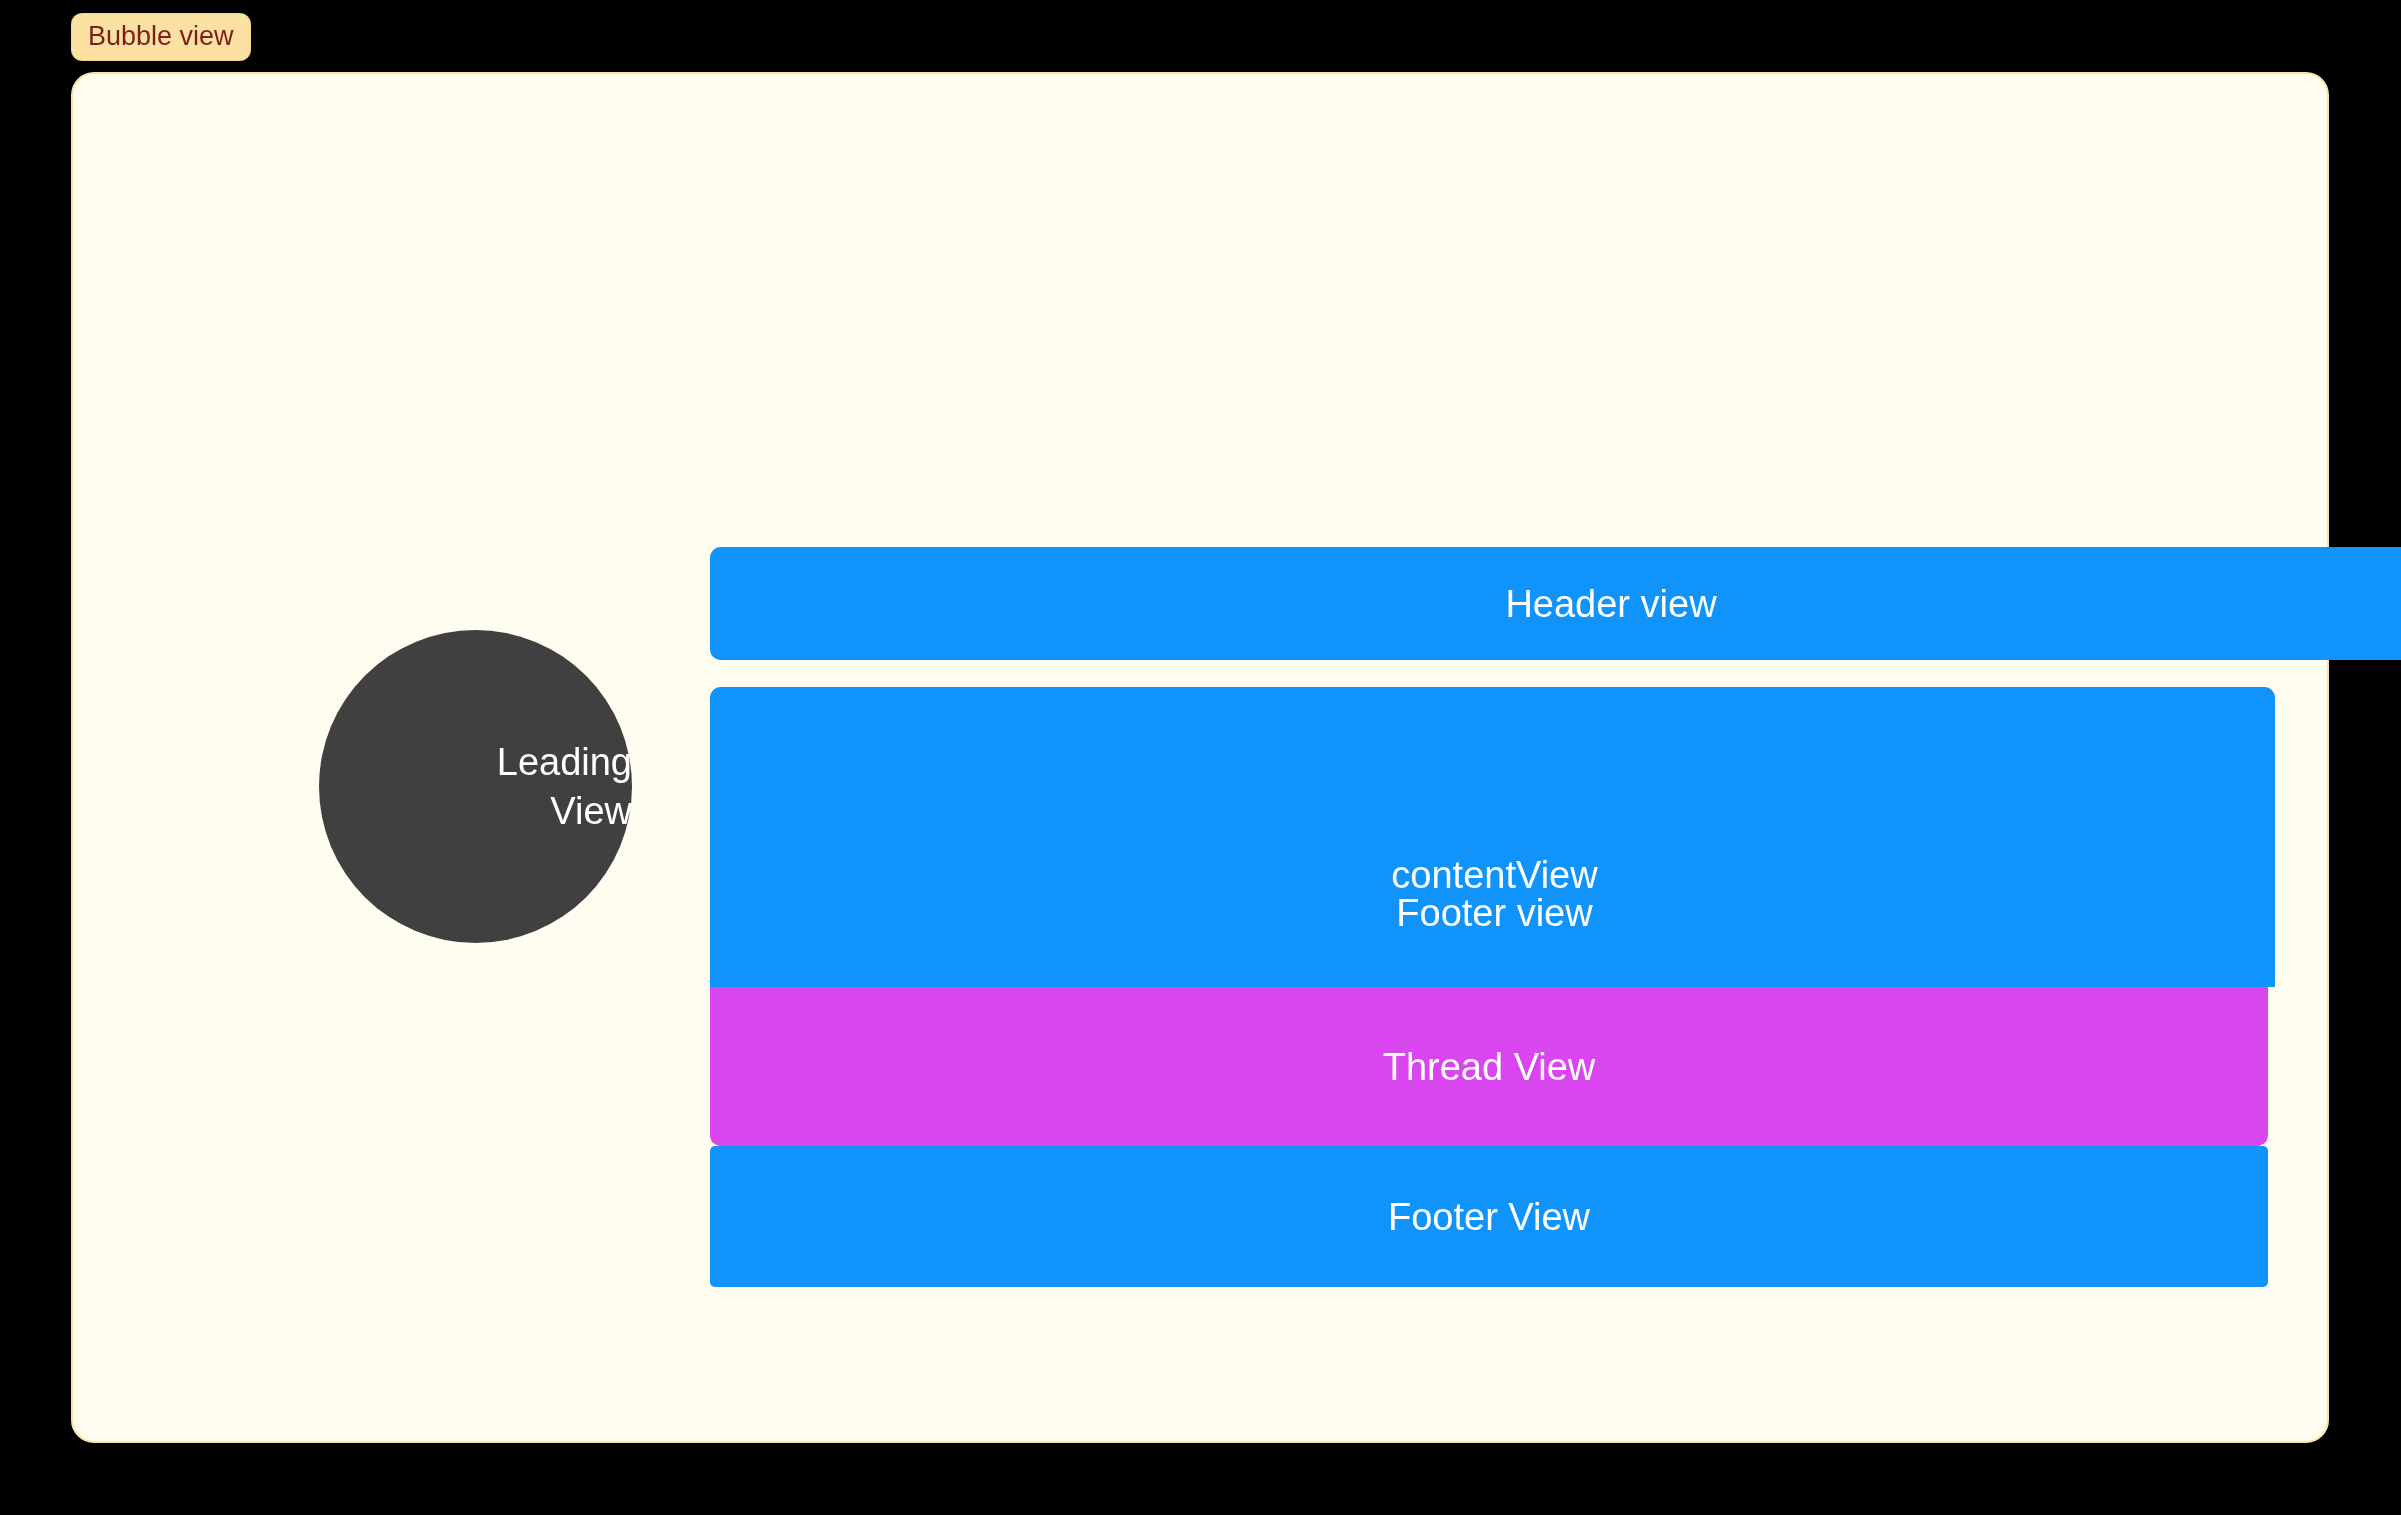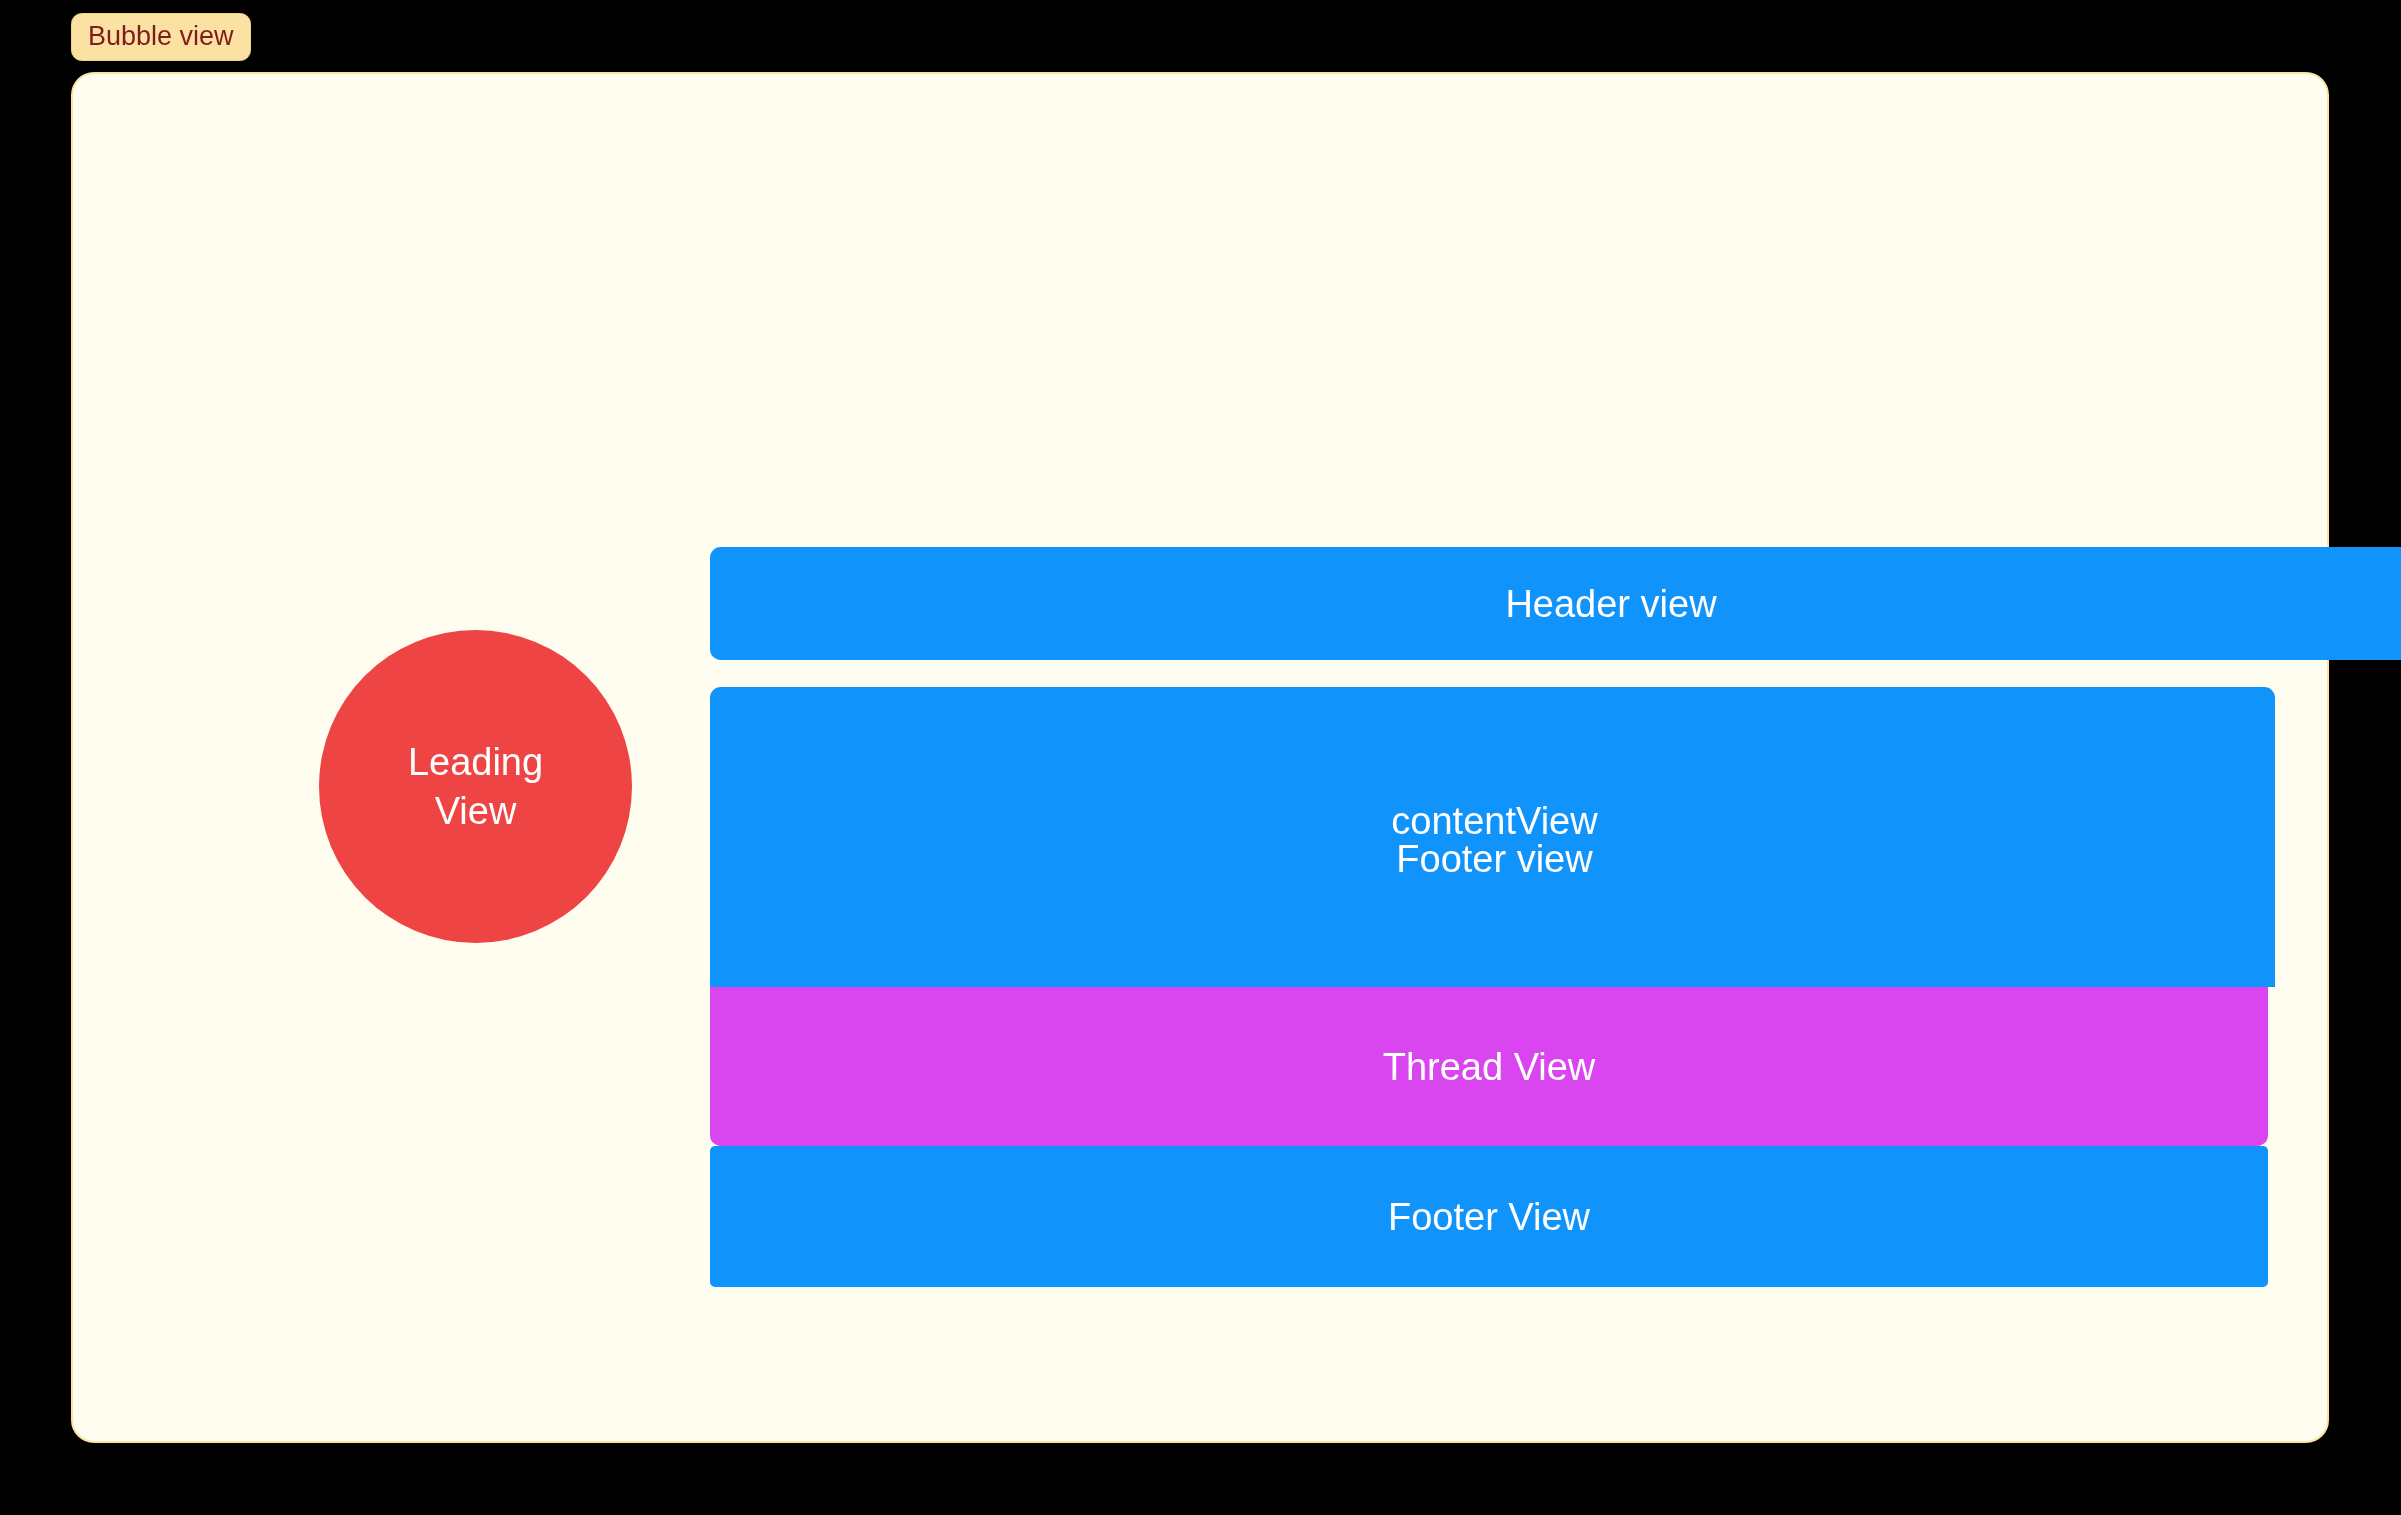--- a/index.html
+++ b/index.html
@@ -51,24 +51,24 @@
   }
 
   
   .leading-circle {
     position: absolute;
     left: 246px;
     top: 556px;
     width: 313px;
     height: 313px;
     border-radius: 50%;
-    background: #ef4444;
+    background: #404040;
     display: flex;
     flex-direction: column;
-    align-items: center;
+    align-items: flex-end;
     justify-content: center;
     color: #FFFFFF;
     font-size: 38px;
     line-height: 1.28;
     text-align: center;
     box-sizing: border-box;
   }
 
   
   .bar {
@@ -92,21 +92,21 @@
   }
 
   .bar-content {
     left: 637px;
     top: 613px;
     width: 1565px;
     height: 300px;
     background: #1093FB;
     border-radius: 10.7px 10.7px 0 0;
     flex-direction: column;
-    justify-content: center;
+    justify-content: flex-end;
     padding: 61px 0 55px 4px;
   }
 
   .bar-thread {
     left: 637px;
     top: 913px;
     width: 1558px;
     height: 159px;
     background: #d946ef;
     border-radius: 0 0 10.7px 10.7px;

